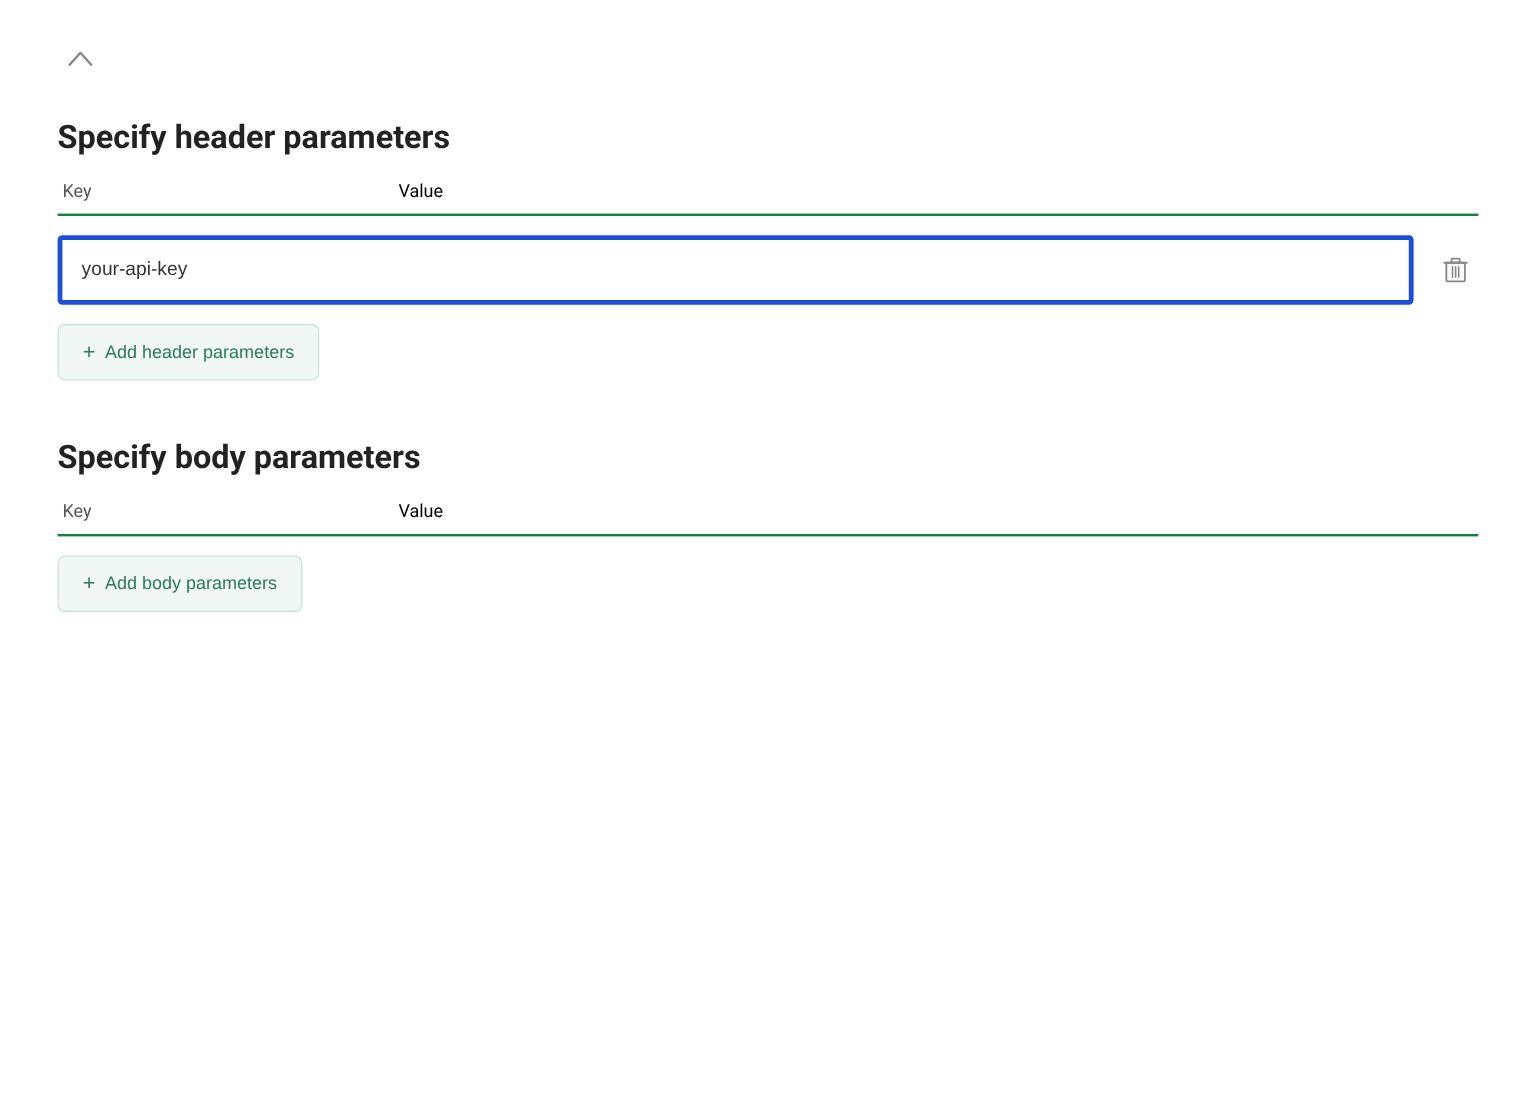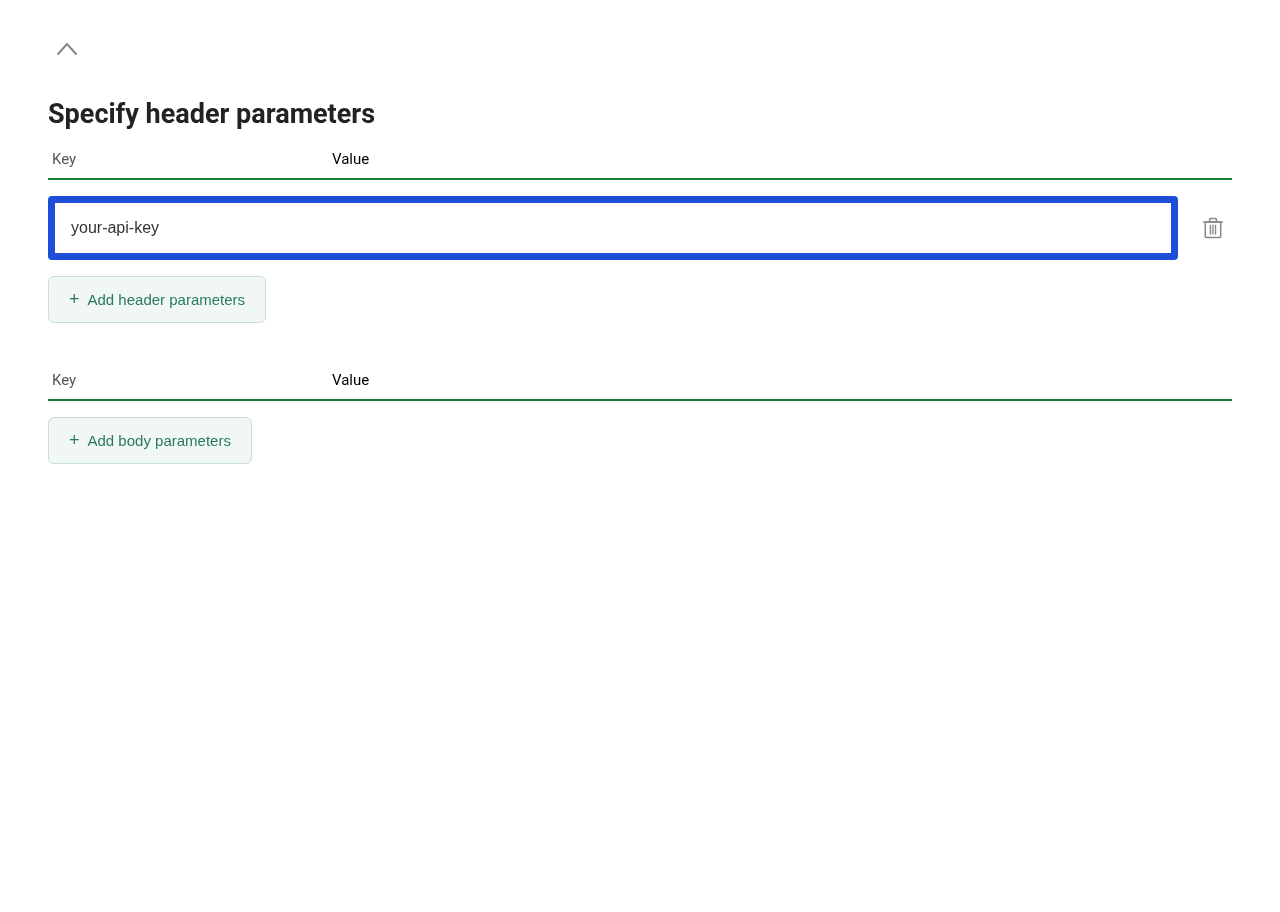--- a/index.html
+++ b/index.html
@@ -92,21 +92,21 @@
       border: 1px solid #bbbbbb;
       border-radius: 4px;
       font-size: 16px;
       color: #333333;
       outline: none;
     }
 
     .input-value {
       flex: 1;
       padding: 16px 16px;
-      border: 7px solid #1d4ed8;
+      border: 4px solid #1d4ed8;
       border-radius: 4px;
       font-size: 16px;
       color: #333333;
       outline: none;
     }
 
     .delete-btn {
       background: none;
       border: none;
       cursor: pointer;
@@ -185,20 +185,21 @@
       </div>
 
       <button class="add-btn">
         <span class="plus-symbol">+</span>
         <span>Add header parameters</span>
       </button>
     </div>
   </div>
 
   <div class="params-section">
+    <h2 class="params-title">Specify body parameters</h2>
 
     <div class="params-table">
 
       <div class="params-header-row">
         <div class="col-key">Key</div>
         <div class="col-value">Value</div>
       </div>
 
 
       <button class="add-btn">

